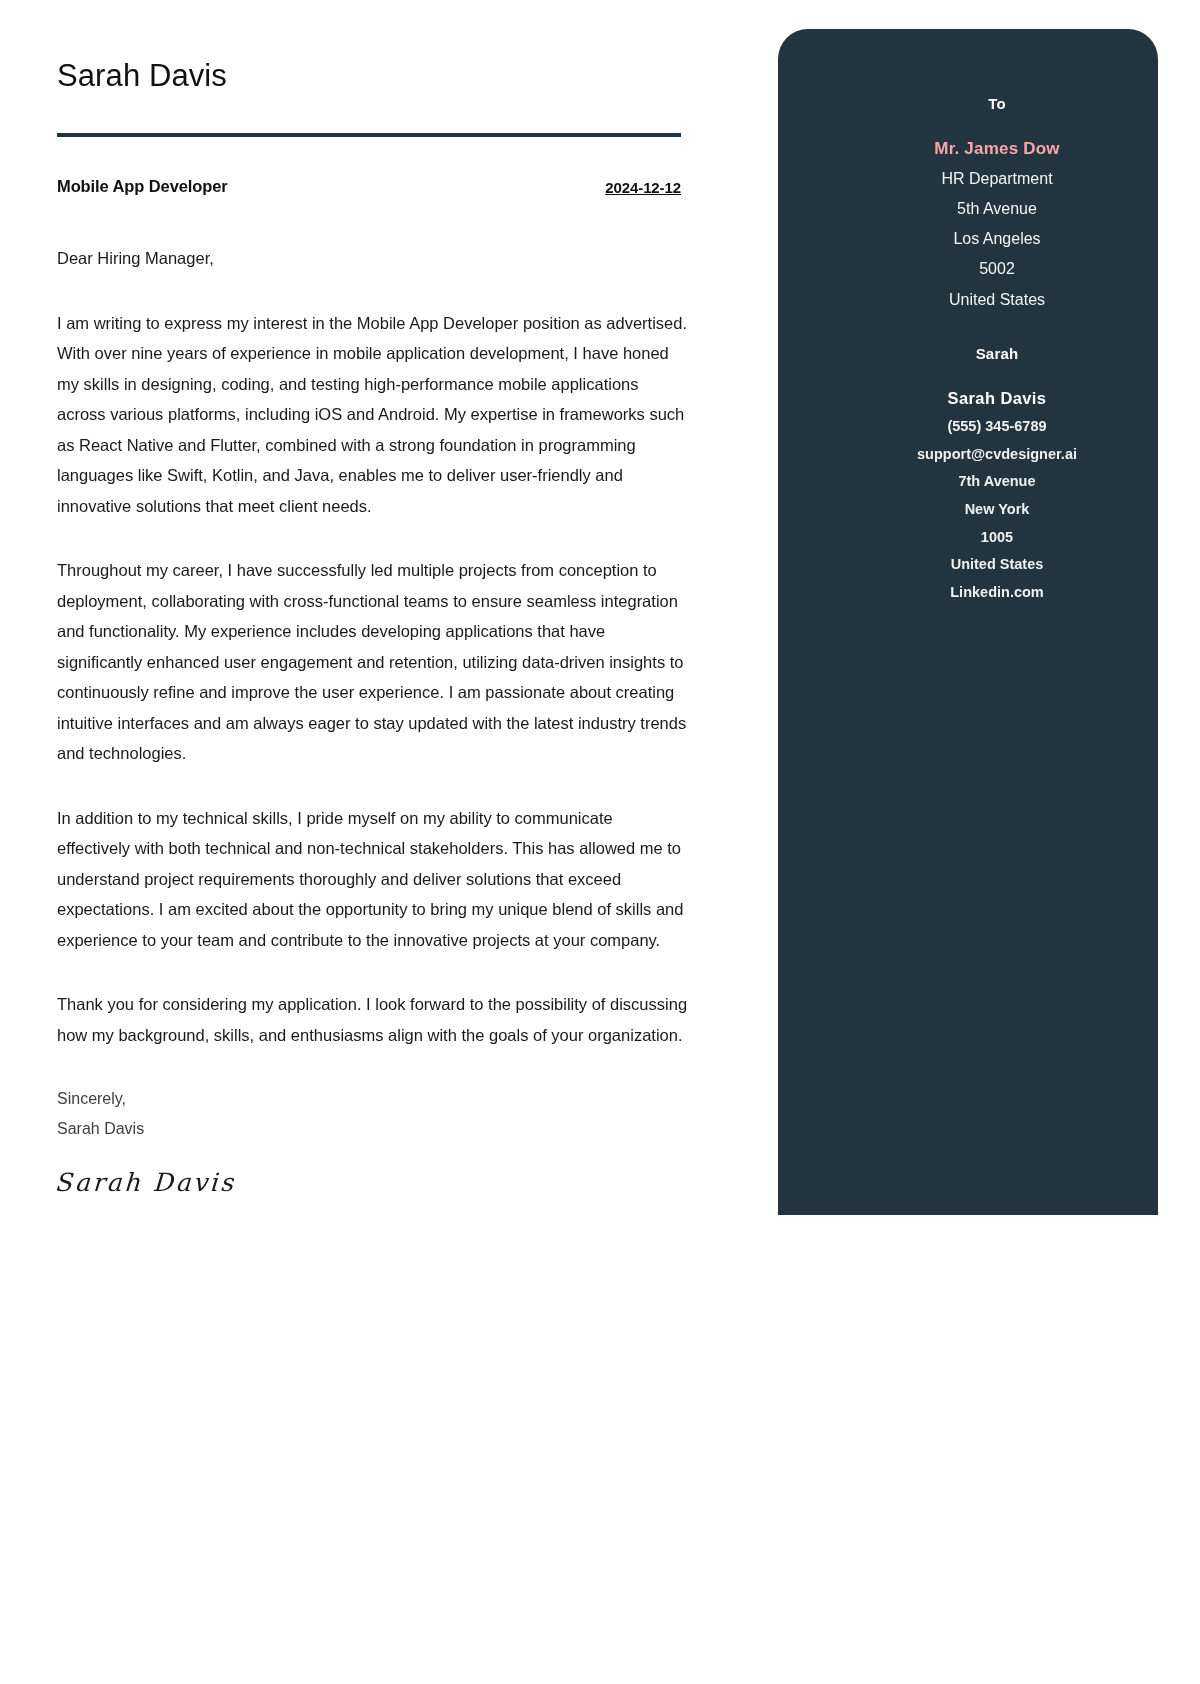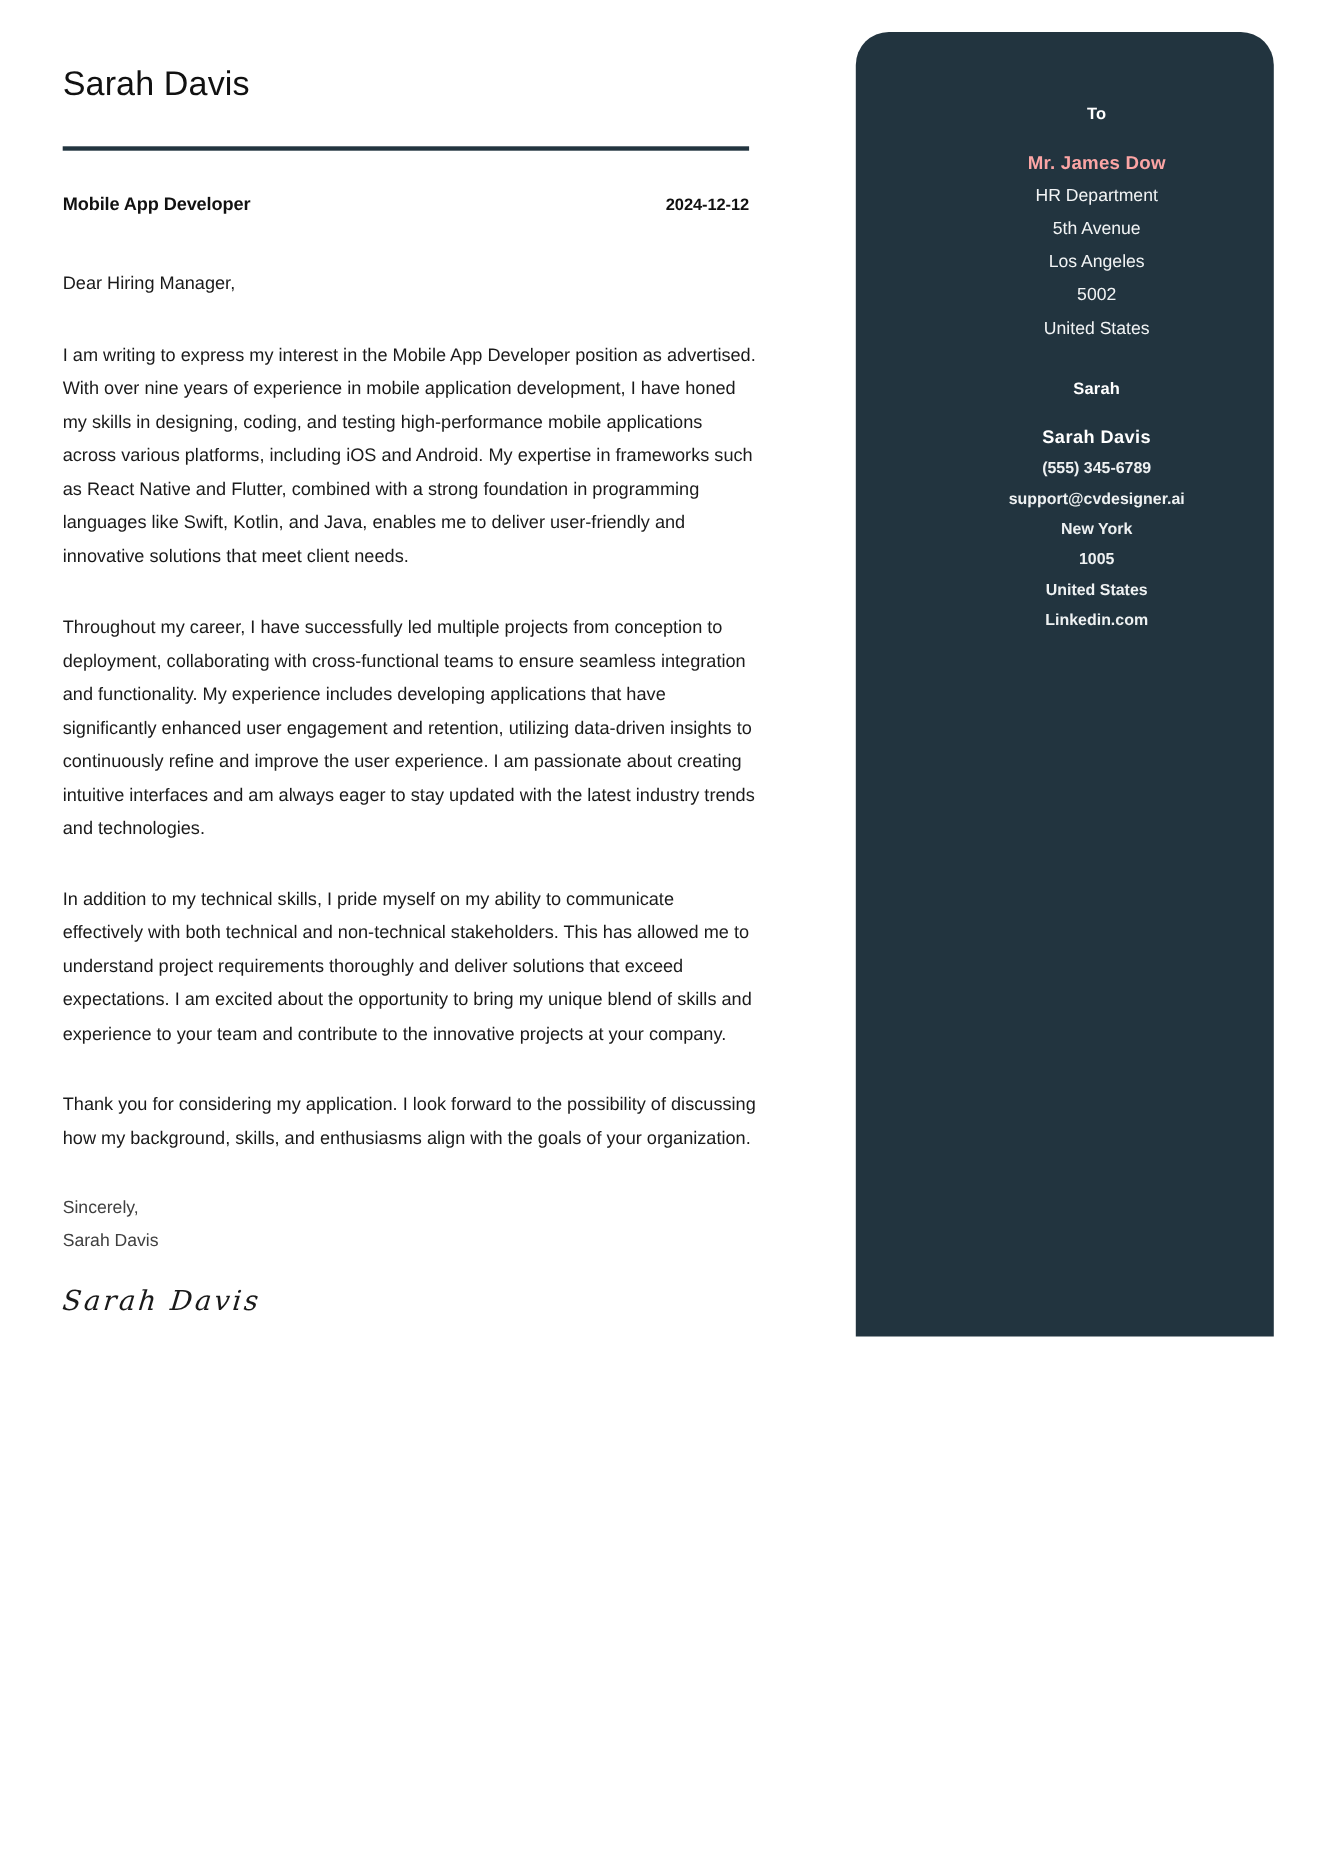--- a/index.html
+++ b/index.html
@@ -47,34 +47,35 @@
     width: 624px;
     height: 4px;
     background: #22343f;
   }
   .meta-row {
     position: absolute;
     left: 0;
     top: 177px;
     width: 624px;
     display: flex;
-    align-items: center;
+    align-items: flex-end;
     justify-content: space-between;
   }
   .job-title {
     font-size: 16.5px;
     font-weight: 700;
     color: #111111;
     letter-spacing: -0.1px;
   }
   .letter-date {
     font-size: 15px;
     font-weight: 700;
     color: #111111;
     letter-spacing: -0.1px;
+    text-decoration: underline;
   }
 
   .body-block {
     position: absolute;
     left: 0;
     top: 243px;
     width: 632px;
   }
   .salutation {
     font-size: 16.5px;
@@ -202,20 +203,21 @@
       <div class="addr-line">Los Angeles</div>
       <div class="addr-line">5002</div>
       <div class="addr-line">United States</div>
     </div>
 
     <div class="side-section">
       <div class="side-heading">Sarah</div>
       <div class="sender-name">Sarah Davis</div>
       <div class="sender-line">(555) 345-6789</div>
       <div class="sender-line">support@cvdesigner.ai</div>
+      <div class="sender-line">7th Avenue</div>
       <div class="sender-line">New York</div>
       <div class="sender-line">1005</div>
       <div class="sender-line">United States</div>
       <div class="sender-line">Linkedin.com</div>
     </div>
 
   </div>
 
 </div>
 

